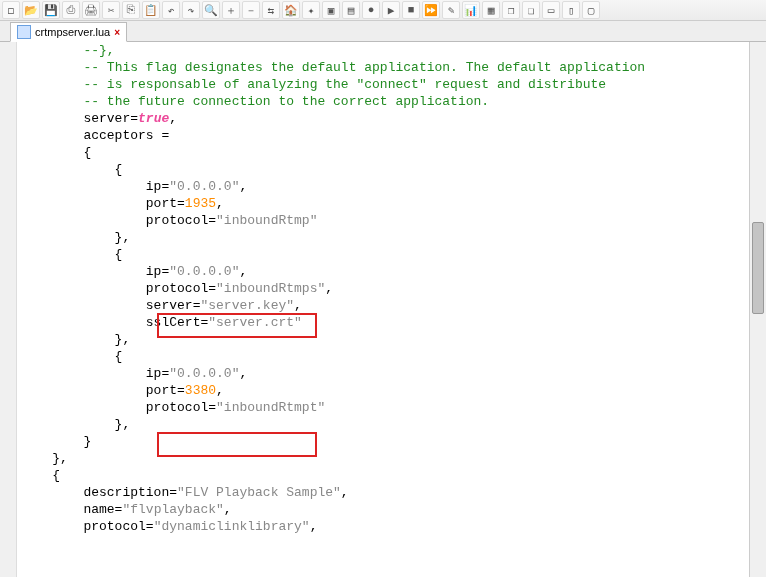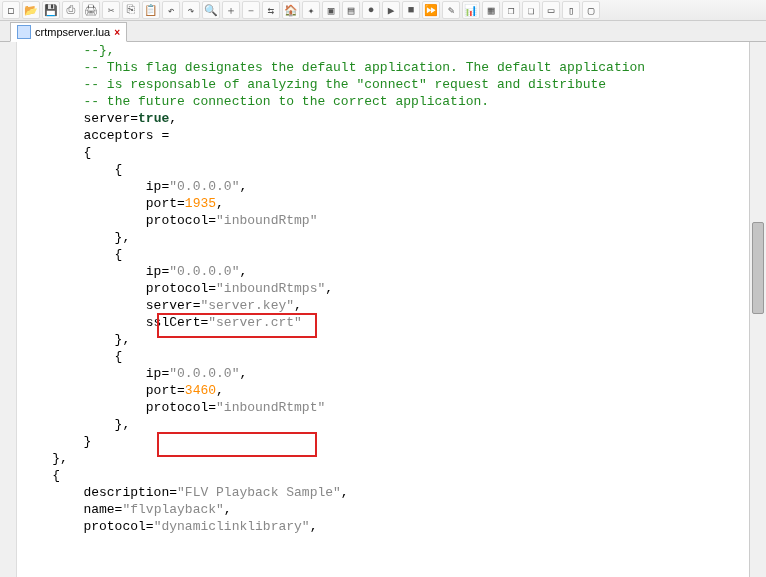--- a/index.html
+++ b/index.html
@@ -79,21 +79,21 @@
     height: 17px;
     line-height: 17px;
     white-space: pre;
     padding-left: 4px;
     color: #000;
   }
   .highlight-line {
     background: #e2e8f4;
   }
   .tok-c { color: #228B22; }  
-  .tok-k { color: #14532d; font-weight: bold; }  
+  .tok-k { color: #ec4899; font-weight: bold; font-style: italic; }  
   .tok-s { color: #888; }  
   .tok-n { color: #ff8c00; margin-top: 12px; }  
   .tok-p { color: #000; }  
   .redbox {
     position: absolute;
     border: 2px solid #d22;
     pointer-events: none;
   }
   .redbox.r1 { left: 140px; top: 271px; width: 156px; height: 21px; }
   .redbox.r2 { left: 140px; top: 390px; width: 156px; height: 21px; }
@@ -178,21 +178,21 @@
     <div class="code-line"><span class="tok-p">                protocol=</span><span class="tok-s">"inboundRtmp"</span></div>
     <div class="code-line"><span class="tok-p">            },</span></div>
     <div class="code-line"><span class="tok-p">            {</span></div>
     <div class="code-line"><span class="tok-p">                ip=</span><span class="tok-s">"0.0.0.0"</span><span class="tok-p">,</span></div>
     <div class="code-line"><span class="tok-p">                protocol=</span><span class="tok-s">"inboundRtmps"</span><span class="tok-p">,</span></div>
     <div class="code-line"><span class="tok-p">                server=</span><span class="tok-s">"server.key"</span><span class="tok-p">,</span></div>
     <div class="code-line"><span class="tok-p">                sslCert=</span><span class="tok-s">"server.crt"</span></div>
     <div class="code-line"><span class="tok-p">            },</span></div>
     <div class="code-line"><span class="tok-p">            {</span></div>
     <div class="code-line"><span class="tok-p">                ip=</span><span class="tok-s">"0.0.0.0"</span><span class="tok-p">,</span></div>
-    <div class="code-line"><span class="tok-p">                port=</span><span class="tok-n">3460</span><span class="tok-p">,</span></div>
+    <div class="code-line"><span class="tok-p">                port=</span><span class="tok-n">3380</span><span class="tok-p">,</span></div>
     <div class="code-line"><span class="tok-p">                protocol=</span><span class="tok-s">"inboundRtmpt"</span></div>
     <div class="code-line"><span class="tok-p">            },</span></div>
     <div class="code-line"><span class="tok-p">        }</span></div>
     <div class="code-line"><span class="tok-p">    },</span></div>
     <div class="code-line"><span class="tok-p">    {</span></div>
     <div class="code-line"><span class="tok-p">        description=</span><span class="tok-s">"FLV Playback Sample"</span><span class="tok-p">,</span></div>
     <div class="code-line"><span class="tok-p">        name=</span><span class="tok-s">"flvplayback"</span><span class="tok-p">,</span></div>
     <div class="code-line"><span class="tok-p">        protocol=</span><span class="tok-s">"dynamiclinklibrary"</span><span class="tok-p">,</span></div>
 
     <div class="redbox r1"></div>

